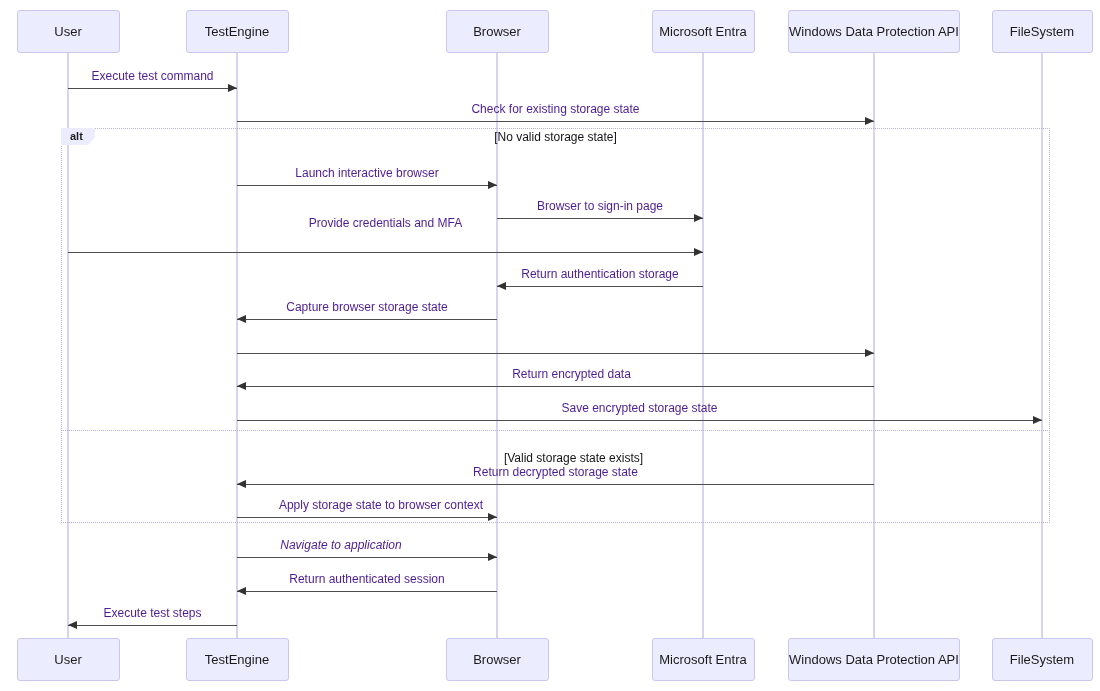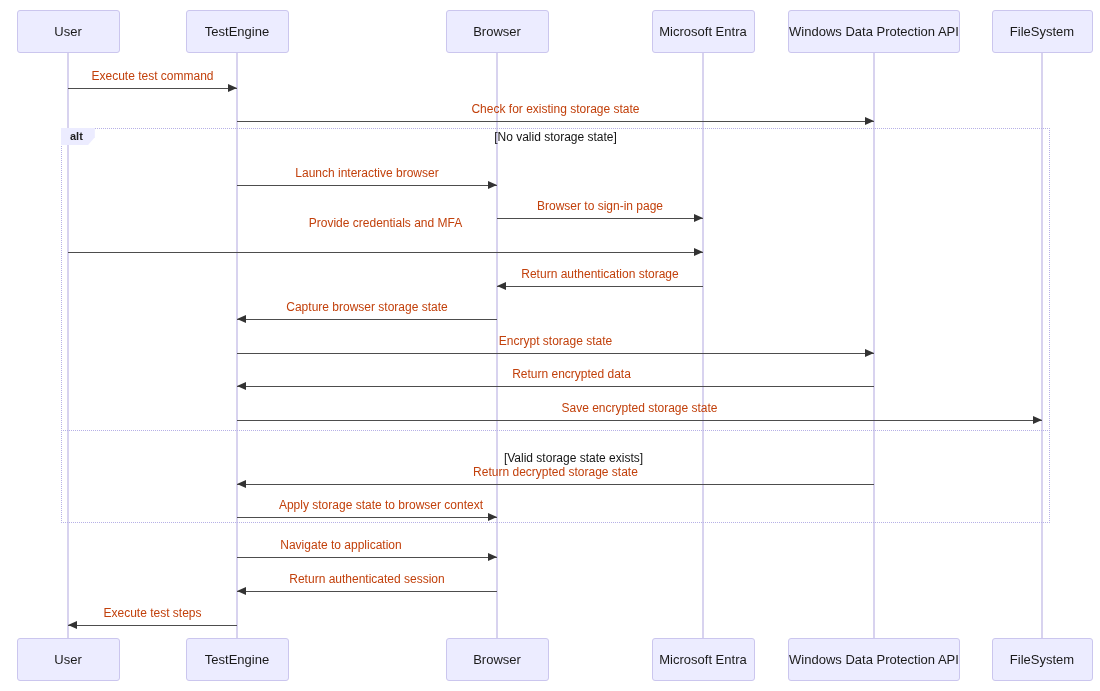--- a/index.html
+++ b/index.html
@@ -12,21 +12,21 @@
   }
   .lifeline{position:absolute;width:2px;background:#d8d3ef;z-index:1;}
   .frame{position:absolute;border:1px dotted #b6b0e6;box-sizing:border-box;z-index:2;background:transparent;}
   .frame-divider{position:absolute;height:0;border-top:1px dotted #b6b0e6;z-index:2;}
   .frame-label{
     position:absolute;background:#ECECFF;color:#1f1f1f;font-size:11px;font-weight:600;
     padding:2px 12px 3px 9px;z-index:3;
     clip-path:polygon(0 0,100% 0,100% 55%,80% 100%,0 100%);
   }
   .condition{position:absolute;text-align:center;font-size:12px;font-weight:500;color:#141414;z-index:3;line-height:14px;}
-  .msg-label{position:absolute;text-align:center;font-size:12px;color:#c2410c;line-height:14px;z-index:3;}
+  .msg-label{position:absolute;text-align:center;font-size:12px;color:#4c1d95;line-height:14px;z-index:3;}
   .msg-line{position:absolute;height:0;border-top:1px solid #4d4d4d;z-index:3;}
   .arrow{position:absolute;width:0;height:0;border-top:4px solid transparent;border-bottom:4px solid transparent;z-index:3;}
   .arrow.right{border-left:9px solid #333;}
   .arrow.left{border-right:9px solid #333;}
 </style>
 </head>
 <body>
 
 <div id="stage">
     <div class="lifeline" style="left: 67px; top: 53px; height: 585px;"></div>
@@ -54,36 +54,35 @@
     <div class="arrow right" style="left: 694px; top: 214px;"></div>
     <div class="msg-label" style="left: 68px; width: 635px; top: 216px;">Provide credentials and MFA</div>
     <div class="msg-line" style="left: 68px; top: 252px; width: 635px;"></div>
     <div class="arrow right" style="left: 694px; top: 248px;"></div>
     <div class="msg-label" style="left: 497px; width: 206px; top: 267px;">Return authentication storage</div>
     <div class="msg-line" style="left: 497px; top: 286px; width: 206px;"></div>
     <div class="arrow left" style="left: 497px; top: 282px;"></div>
     <div class="msg-label" style="left: 237px; width: 260px; top: 300px;">Capture browser storage state</div>
     <div class="msg-line" style="left: 237px; top: 319px; width: 260px;"></div>
     <div class="arrow left" style="left: 237px; top: 315px;"></div>
-    <div class="msg-label" style="left: 237px; width: 637px; top: 334px;">Encrypt storage state</div>
     <div class="msg-line" style="left: 237px; top: 353px; width: 637px;"></div>
     <div class="arrow right" style="left: 865px; top: 349px;"></div>
     <div class="msg-label" style="left: 237px; width: 637px; top: 367px; padding-left: 16px;">Return encrypted data</div>
     <div class="msg-line" style="left: 237px; top: 386px; width: 637px;"></div>
     <div class="arrow left" style="left: 237px; top: 382px;"></div>
     <div class="msg-label" style="left: 237px; width: 805px; top: 401px;">Save encrypted storage state</div>
     <div class="msg-line" style="left: 237px; top: 420px; width: 805px;"></div>
     <div class="arrow right" style="left: 1033px; top: 416px;"></div>
     <div class="msg-label" style="left: 237px; width: 637px; top: 465px;">Return decrypted storage state</div>
     <div class="msg-line" style="left: 237px; top: 484px; width: 637px;"></div>
     <div class="arrow left" style="left: 237px; top: 480px;"></div>
     <div class="msg-label" style="left: 237px; width: 288px; top: 498px;">Apply storage state to browser context</div>
     <div class="msg-line" style="left: 237px; top: 517px; width: 260px;"></div>
     <div class="arrow right" style="left: 488px; top: 513px;"></div>
-    <div class="msg-label" style="left: 237px; width: 208px; top: 538px;">Navigate to application</div>
+    <div class="msg-label" style="left: 237px; width: 208px; top: 538px; font-style: italic;">Navigate to application</div>
     <div class="msg-line" style="left: 237px; top: 557px; width: 260px;"></div>
     <div class="arrow right" style="left: 488px; top: 553px;"></div>
     <div class="msg-label" style="left: 237px; width: 260px; top: 572px;">Return authenticated session</div>
     <div class="msg-line" style="left: 237px; top: 591px; width: 260px;"></div>
     <div class="arrow left" style="left: 237px; top: 587px;"></div>
     <div class="msg-label" style="left: 68px; width: 169px; top: 606px;">Execute test steps</div>
     <div class="msg-line" style="left: 68px; top: 625px; width: 169px;"></div>
     <div class="arrow left" style="left: 68px; top: 621px;"></div>
     <div class="actor-box" style="left: 16.5px; top: 10px; width: 103px; height: 43px;">User</div>
     <div class="actor-box" style="left: 16.5px; top: 638px; width: 103px; height: 43px;">User</div>

